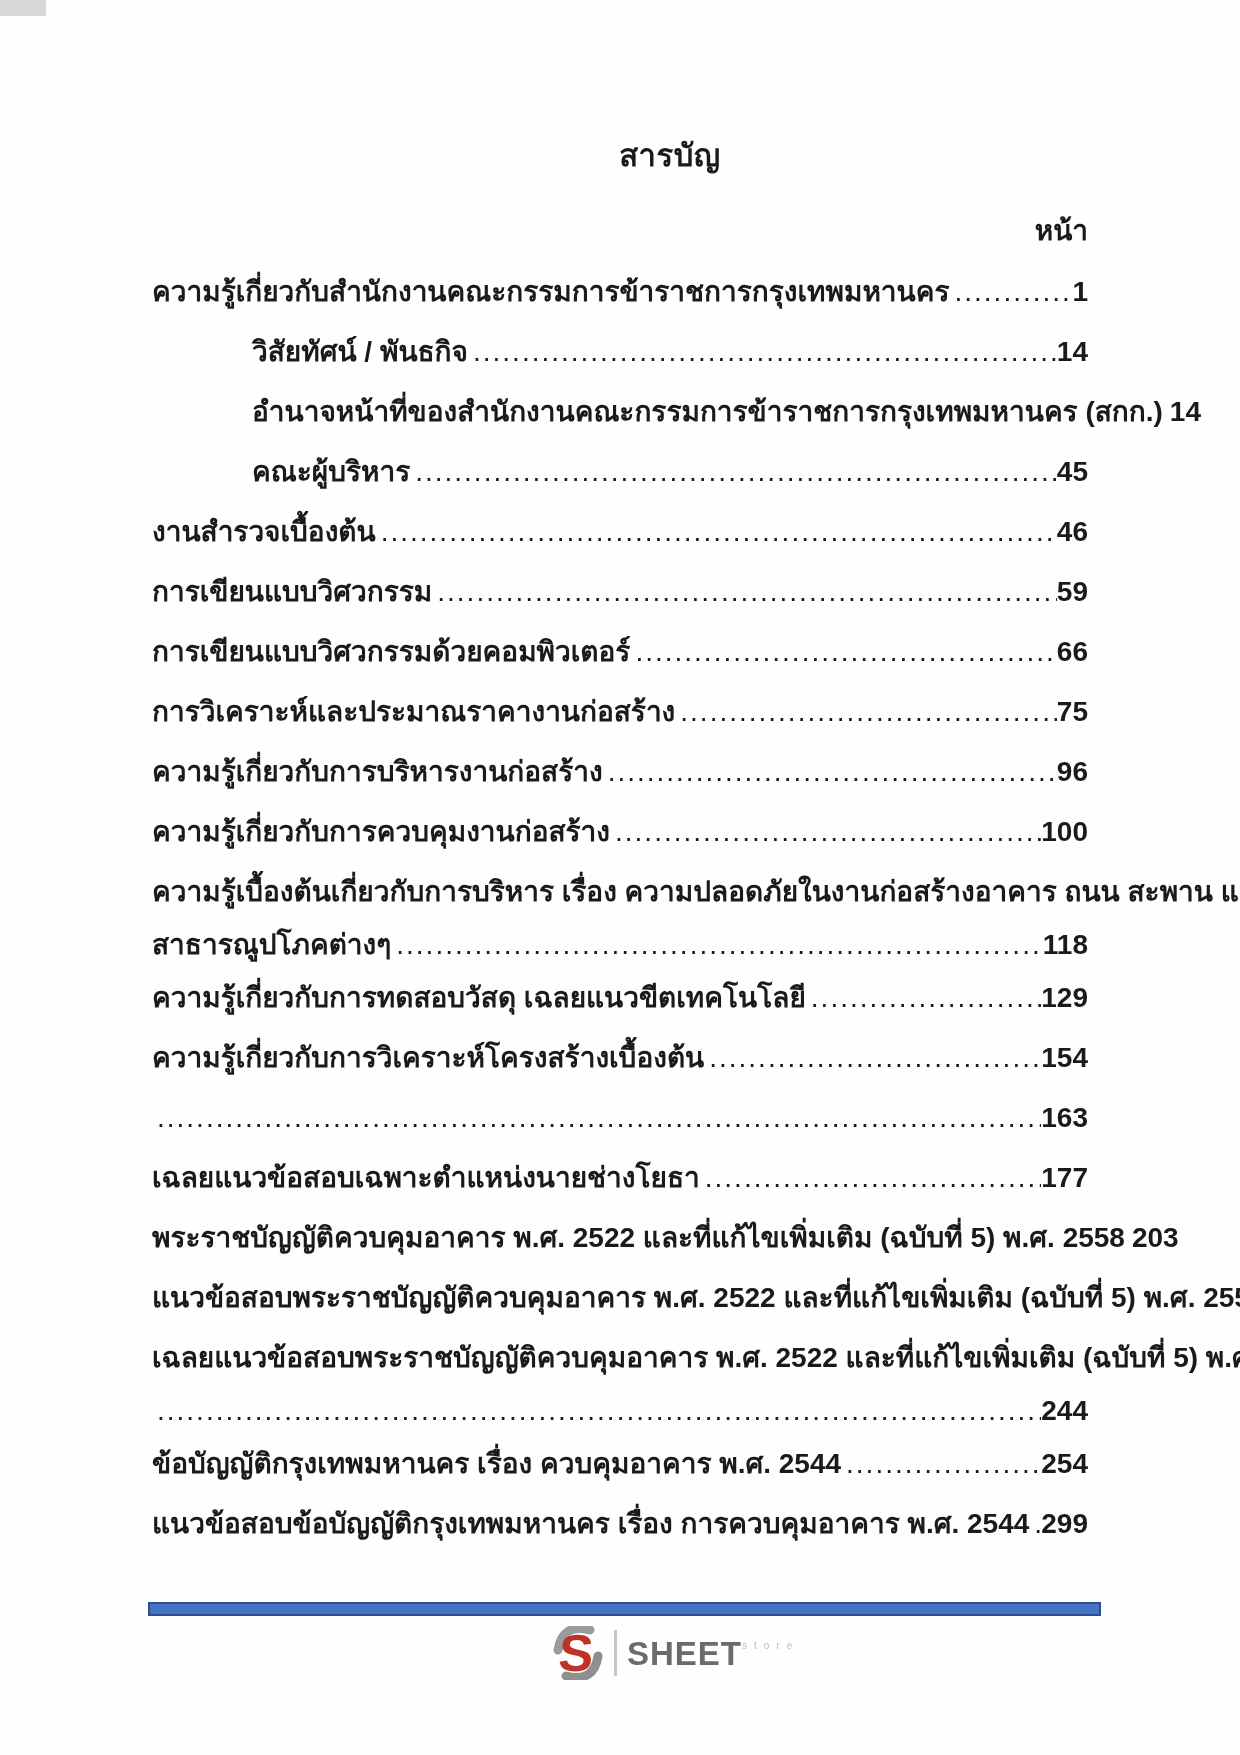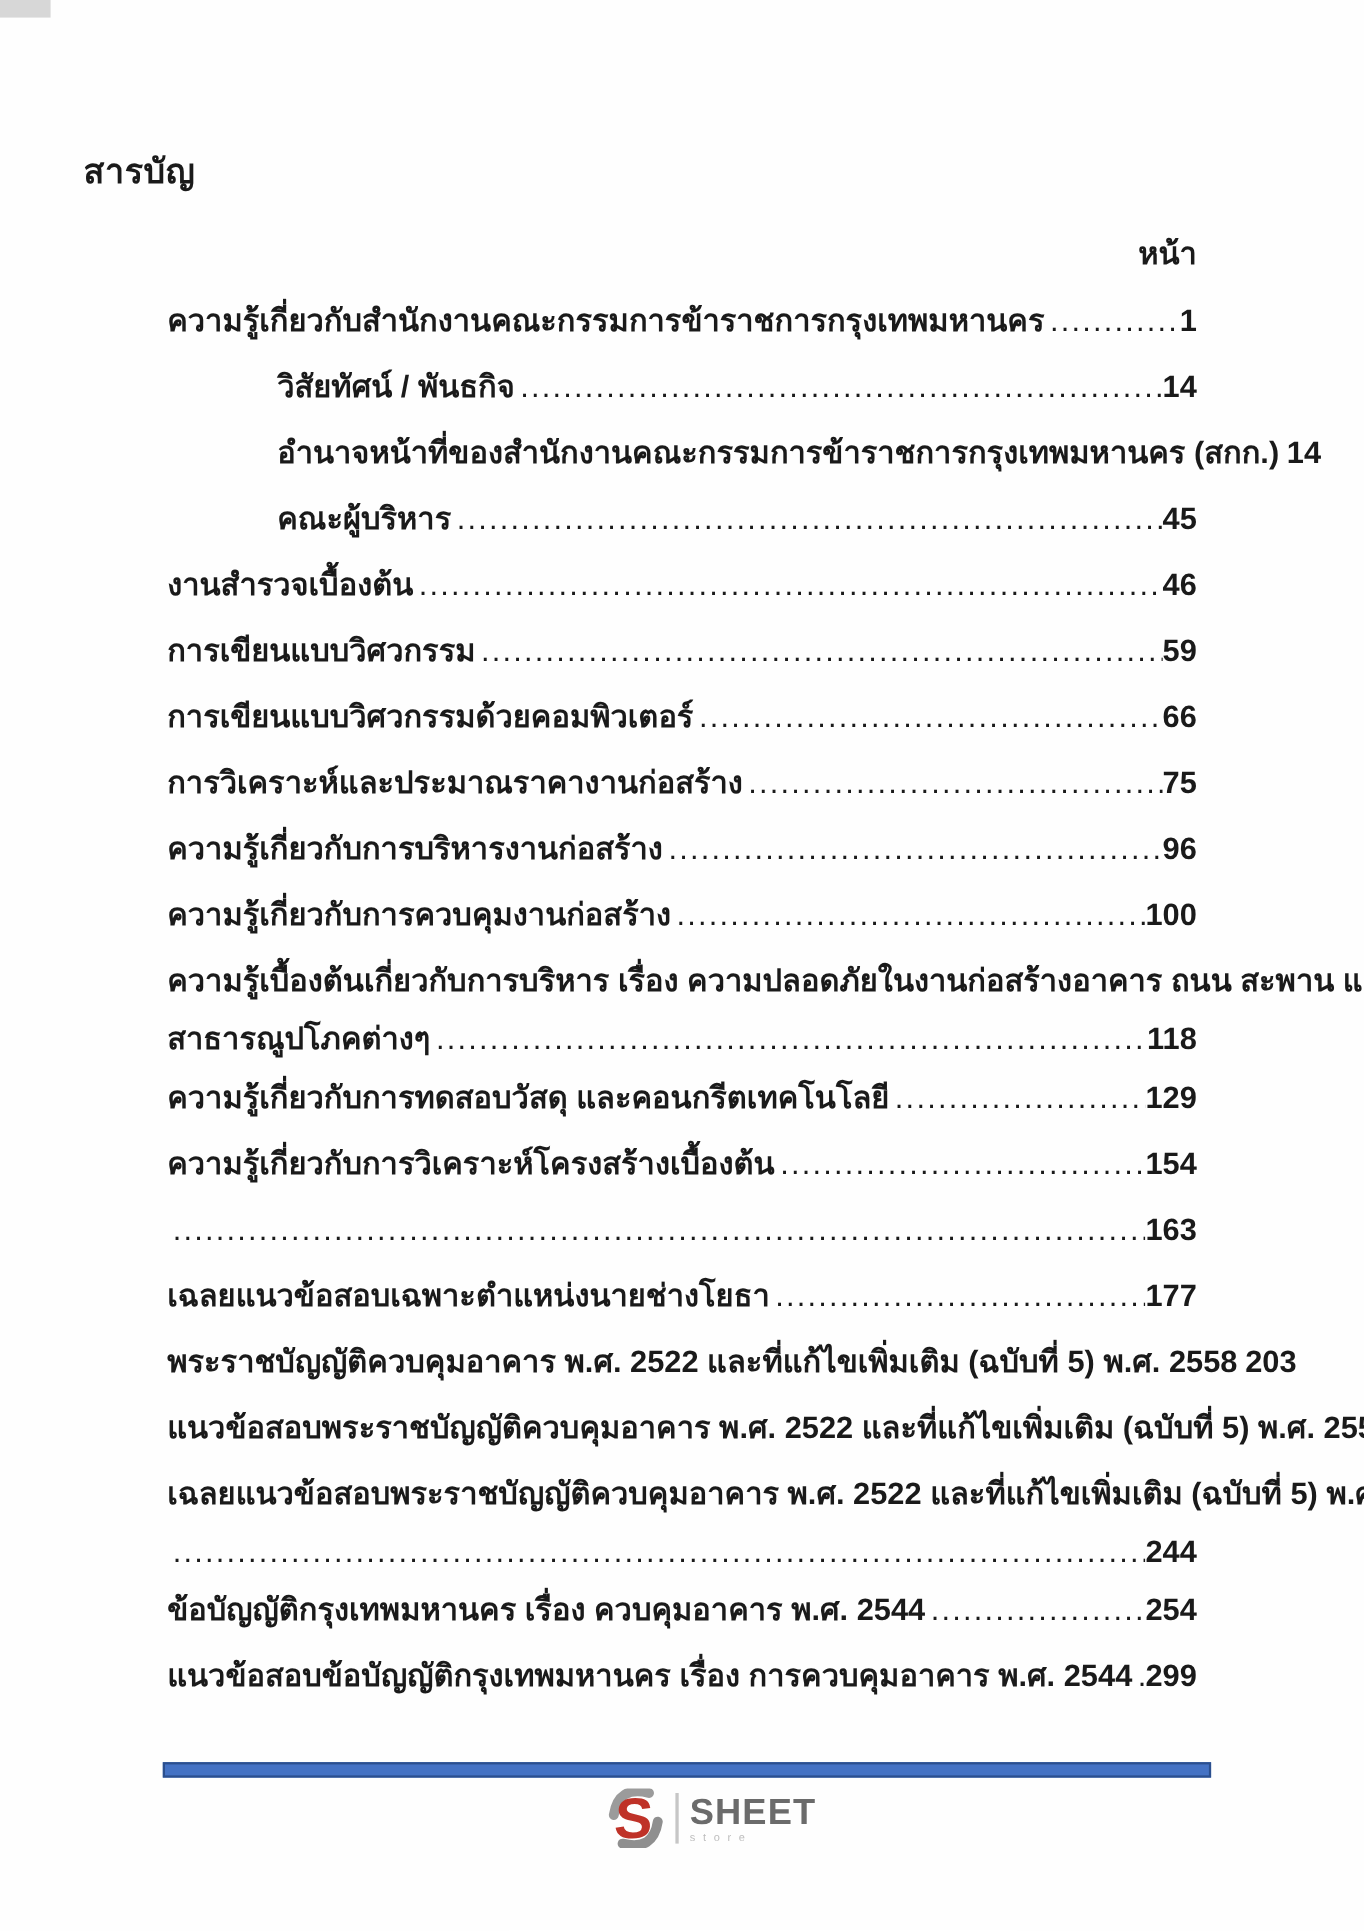--- a/index.html
+++ b/index.html
@@ -13,22 +13,22 @@
     color:#1a1a1a;
   }
   .corner-artifact {
     position:absolute; left:0; top:0;
     width:46px; height:16px;
     background:#d7d7d7;
   }
   .doc-title {
     position:absolute; top:130px; left:0;
     width:1240px; box-sizing:border-box;
-    padding-left:76px;
-    text-align:left;
+    padding-left:100px;
+    text-align:center;
     font-size:31px; font-weight:700;
     letter-spacing:.5px;
   }
   .page-col-header {
     position:absolute; top:208px; left:152px;
     width:936px; text-align:right;
     font-size:28px; font-weight:700;
   }
   .toc {
     position:absolute; top:262px; left:152px;
@@ -64,21 +64,21 @@
   .logo {
     position:absolute; left:550px; top:1626px;
     display:flex; align-items:center;
   }
   .logo-icon { display:block; }
   .logo-divider {
     width:3px; height:46px;
     background:#c6c6c6;
     margin:0 10px 0 8px;
   }
-  .logo-text { display:flex; flex-direction:column; }
+  .logo-text { display:flex; flex-direction:row; }
   .brand {
     font-size:33px; font-weight:700;
     color:#6b6b6b; letter-spacing:1px;
     line-height:1;
   }
   .brand-sub {
     font-size:10px; color:#bdbdbd;
     letter-spacing:7px; margin-top:4px;
     line-height:1;
   }
@@ -149,21 +149,21 @@
     <span class="lbl">ความรู้เบื้องต้นเกี่ยวกับการบริหาร เรื่อง ความปลอดภัยในงานก่อสร้างอาคาร ถนน สะพาน และระบบ</span>
     <span class="leader"></span>
 
   </div>
       <div class="row cont">
     <span class="lbl">สาธารณูปโภคต่างๆ</span>
     <span class="leader">................................................................................................................................................................................................................................................</span>
     <span class="pg">118</span>
   </div>
       <div class="row">
-    <span class="lbl">ความรู้เกี่ยวกับการทดสอบวัสดุ และคอนกรีตเทคโนโลยี</span>
+    <span class="lbl">ความรู้เกี่ยวกับการทดสอบวัสดุ เฉลยแนวขีตเทคโนโลยี</span>
     <span class="leader">................................................................................................................................................................................................................................................</span>
     <span class="pg">129</span>
   </div>
       <div class="row">
     <span class="lbl">ความรู้เกี่ยวกับการวิเคราะห์โครงสร้างเบื้องต้น</span>
     <span class="leader">................................................................................................................................................................................................................................................</span>
     <span class="pg">154</span>
   </div>
       <div class="row">
     <span class="leader">................................................................................................................................................................................................................................................</span>

